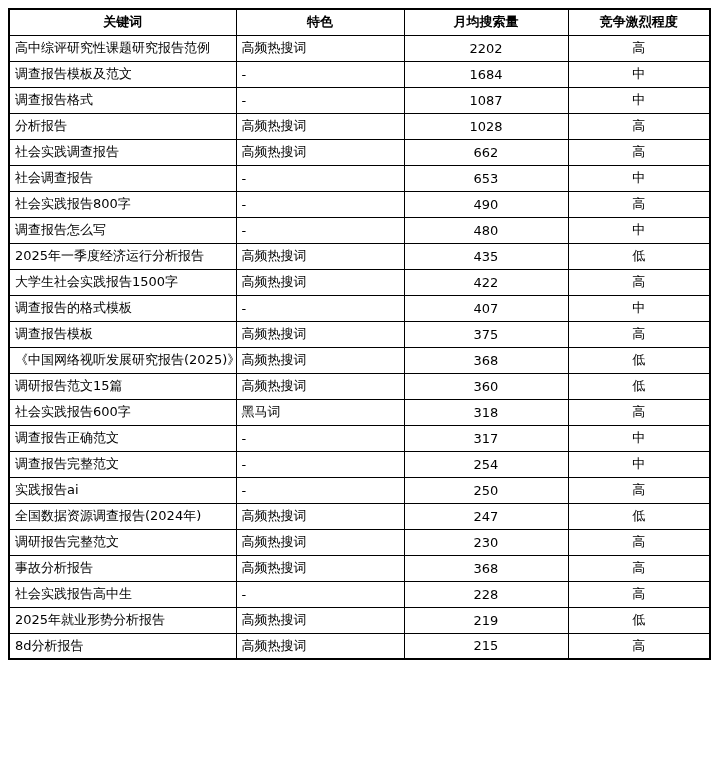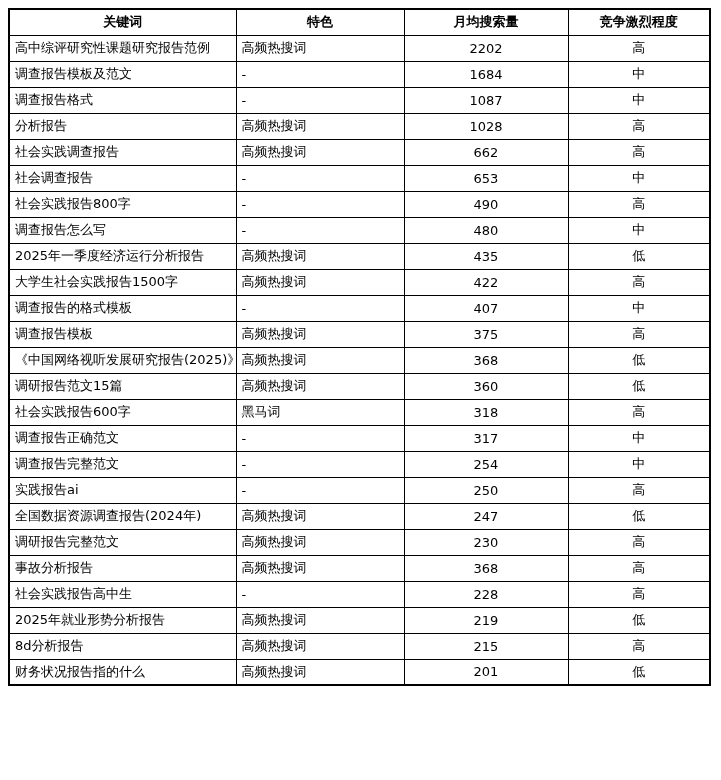--- a/index.html
+++ b/index.html
@@ -236,21 +236,15 @@
     <td class="cell-center">低</td>
   </tr>
 
   <tr>
     <td class="cell-left">8d分析报告</td>
     <td class="cell-left">高频热搜词</td>
     <td class="cell-center">215</td>
     <td class="cell-center">高</td>
   </tr>
 
-  <tr>
-    <td class="cell-left">财务状况报告指的什么</td>
-    <td class="cell-left">高频热搜词</td>
-    <td class="cell-center">201</td>
-    <td class="cell-center">低</td>
-  </tr>
 </tbody>
   </table>
 </div>
 
 </body></html>

